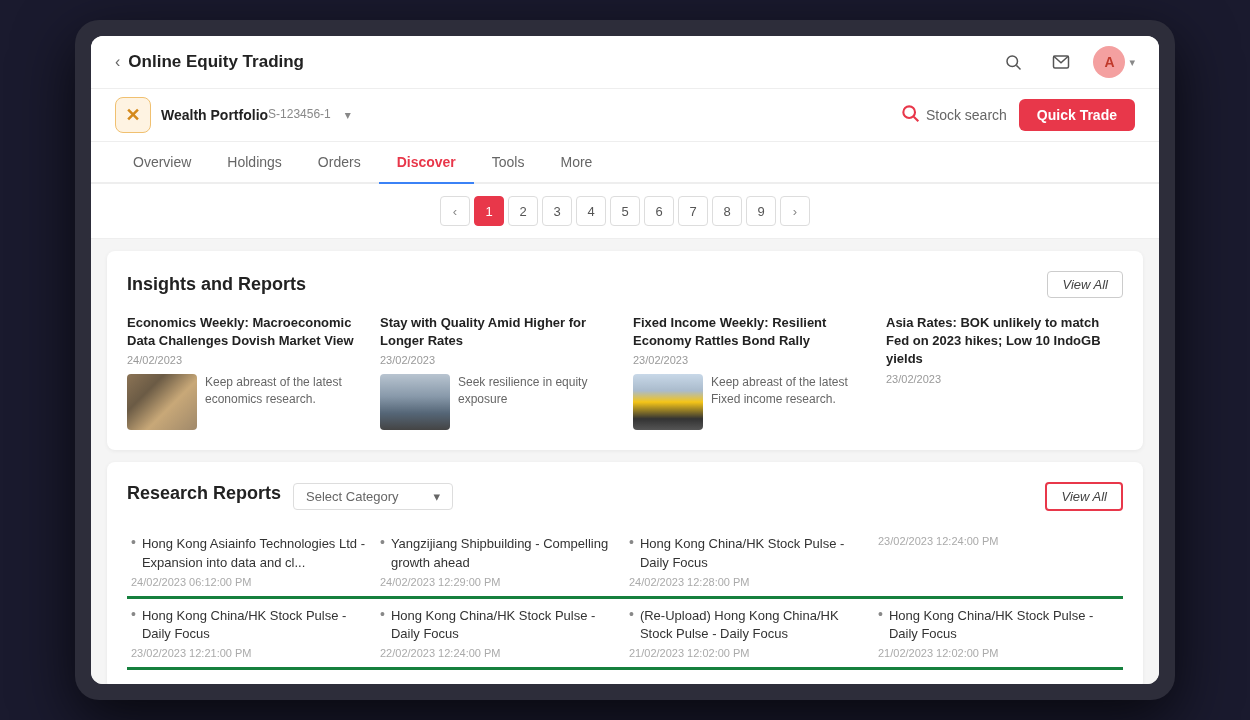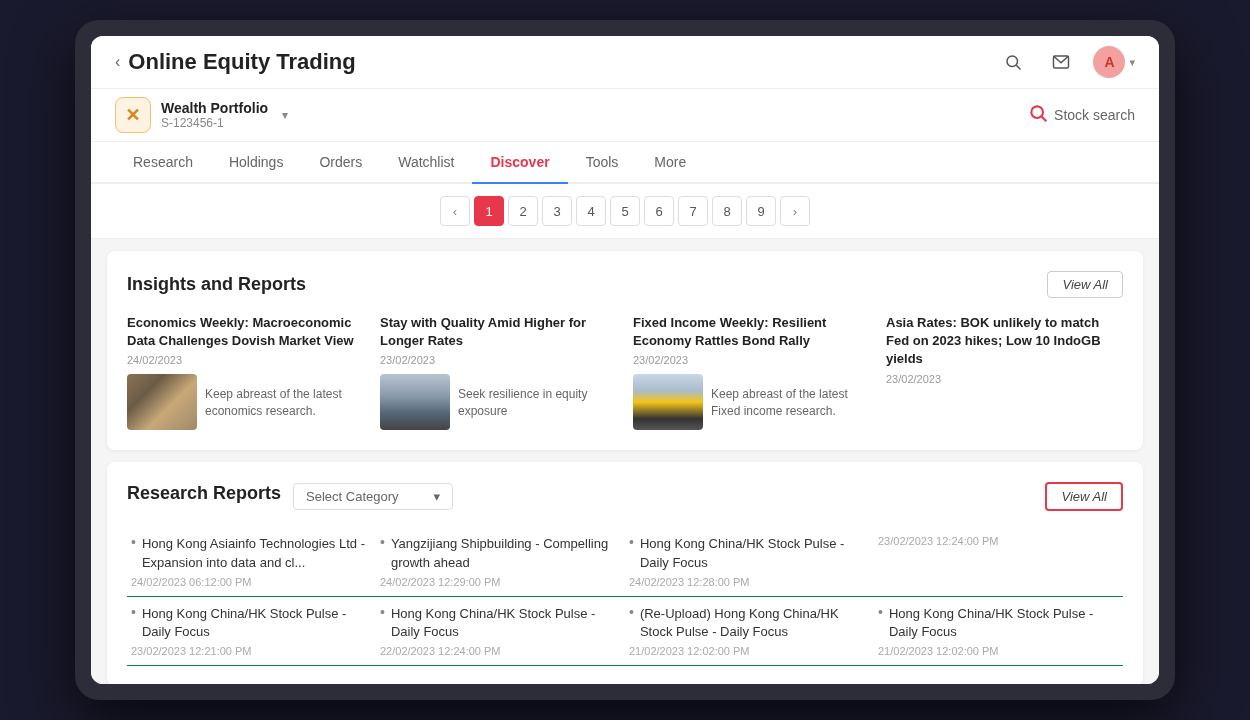--- a/index.html
+++ b/index.html
@@ -42,21 +42,21 @@
       display: flex;
       align-items: center;
       gap: 8px;
     }
     .back-arrow {
       color: #666;
       font-size: 16px;
       cursor: pointer;
     }
     .app-title {
-      font-size: 22px;
+      font-size: 17px;
       font-weight: 600;
       color: #222;
     }
     .top-bar-right {
       display: flex;
       align-items: center;
       gap: 16px;
     }
     .icon-btn {
       width: 32px;
@@ -111,21 +111,21 @@
       justify-content: center;
       border: 1px solid #f0c070;
     }
     .portfolio-logo-x {
       color: #d4891a;
       font-size: 18px;
       font-weight: 700;
     }
     .portfolio-info {
       display: flex;
-      flex-direction: column;
+      flex-direction: row;
     }
     .portfolio-name {
       font-size: 14px;
       font-weight: 600;
       color: #222;
     }
     .portfolio-id {
       font-size: 12px;
       color: #888;
     }
@@ -285,21 +285,20 @@
       width: 70px;
       height: 56px;
       border-radius: 4px;
       flex-shrink: 0;
       overflow: hidden;
     }
     .insight-desc {
       font-size: 12px;
       color: #666;
       line-height: 1.4;
-      margin-top: 12px;
     }
     
     .thumb-city {
       background: linear-gradient(135deg, #8B7355 0%, #6B5B45 30%, #c8a878 60%, #a0896a 100%);
       width: 100%;
       height: 100%;
       position: relative;
     }
     .thumb-street {
       background: linear-gradient(180deg, #b8c4d0 0%, #8899aa 40%, #556677 70%, #444 100%);
@@ -336,21 +335,21 @@
       min-width: 160px;
       justify-content: space-between;
     }
     .research-grid {
       display: grid;
       grid-template-columns: repeat(4, 1fr);
       gap: 0;
     }
     .research-item {
       padding: 8px 4px;
-      border-bottom: 1px solid #15803d;
+      border-bottom: 3px solid #15803d;
     }
     .research-item-title {
       font-size: 13px;
       color: #333;
       line-height: 1.4;
       margin-bottom: 4px;
     }
     .research-item-date {
       font-size: 11px;
       color: #aaa;
@@ -413,28 +412,28 @@
       <div class="portfolio-right">
         <div class="stock-search-area">
           <span class="search-icon-red">
             <svg width="20" height="20" viewBox="0 0 24 24" fill="none" stroke="#e8374a" stroke-width="2.5">
               <circle cx="11" cy="11" r="7"></circle>
                 <line x1="16.5" y1="16.5" x2="22" y2="22"></line>
             </svg>
           </span>
           <span class="stock-search-text">Stock search</span>
         </div>
+        <button class="quick-trade-btn">Quick Trade</button>
       </div>
     </div>
 
     <div class="nav-tabs">
-      <div class="nav-tab">Research</div>
+      <div class="nav-tab">Overview</div>
       <div class="nav-tab">Holdings</div>
       <div class="nav-tab">Orders</div>
-      <div class="nav-tab">Watchlist</div>
       <div class="nav-tab active">Discover</div>
       <div class="nav-tab">Tools</div>
       <div class="nav-tab">More</div>
     </div>
 
     <div class="main-content">
 
       <div class="pagination-bar">
         <div class="page-btn arrow">‹</div>
         <div class="page-btn active">1</div>

